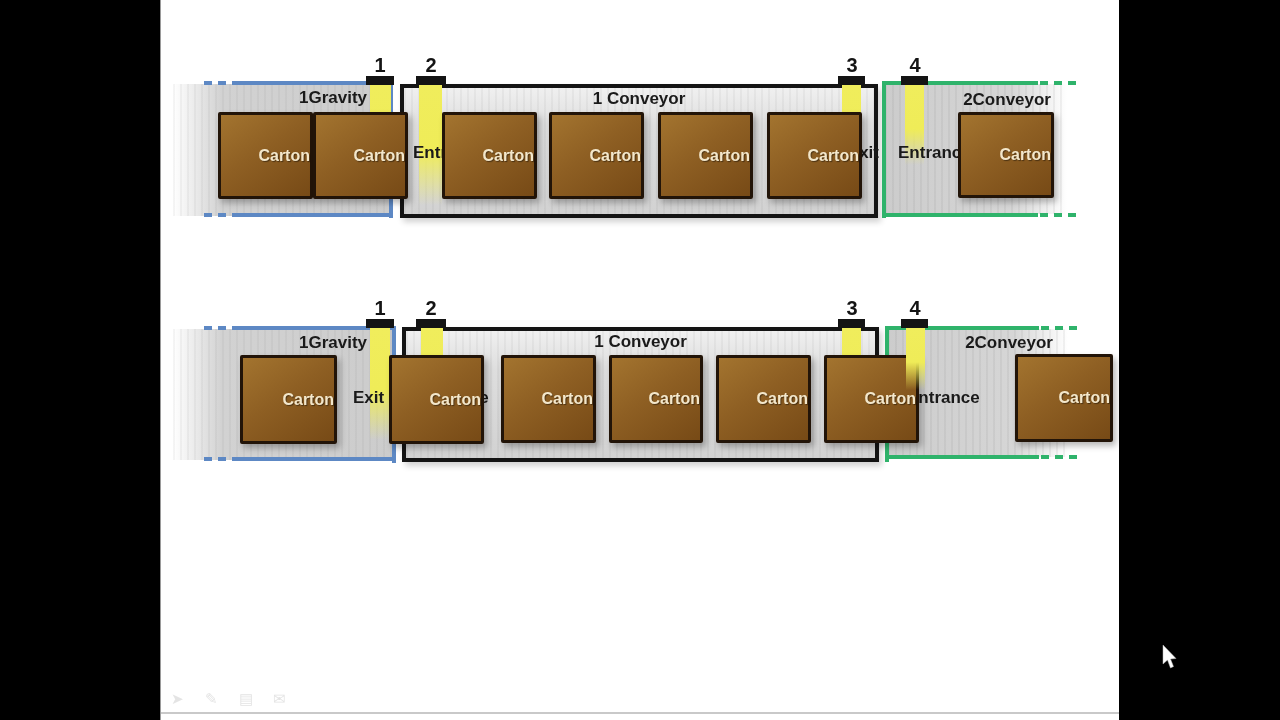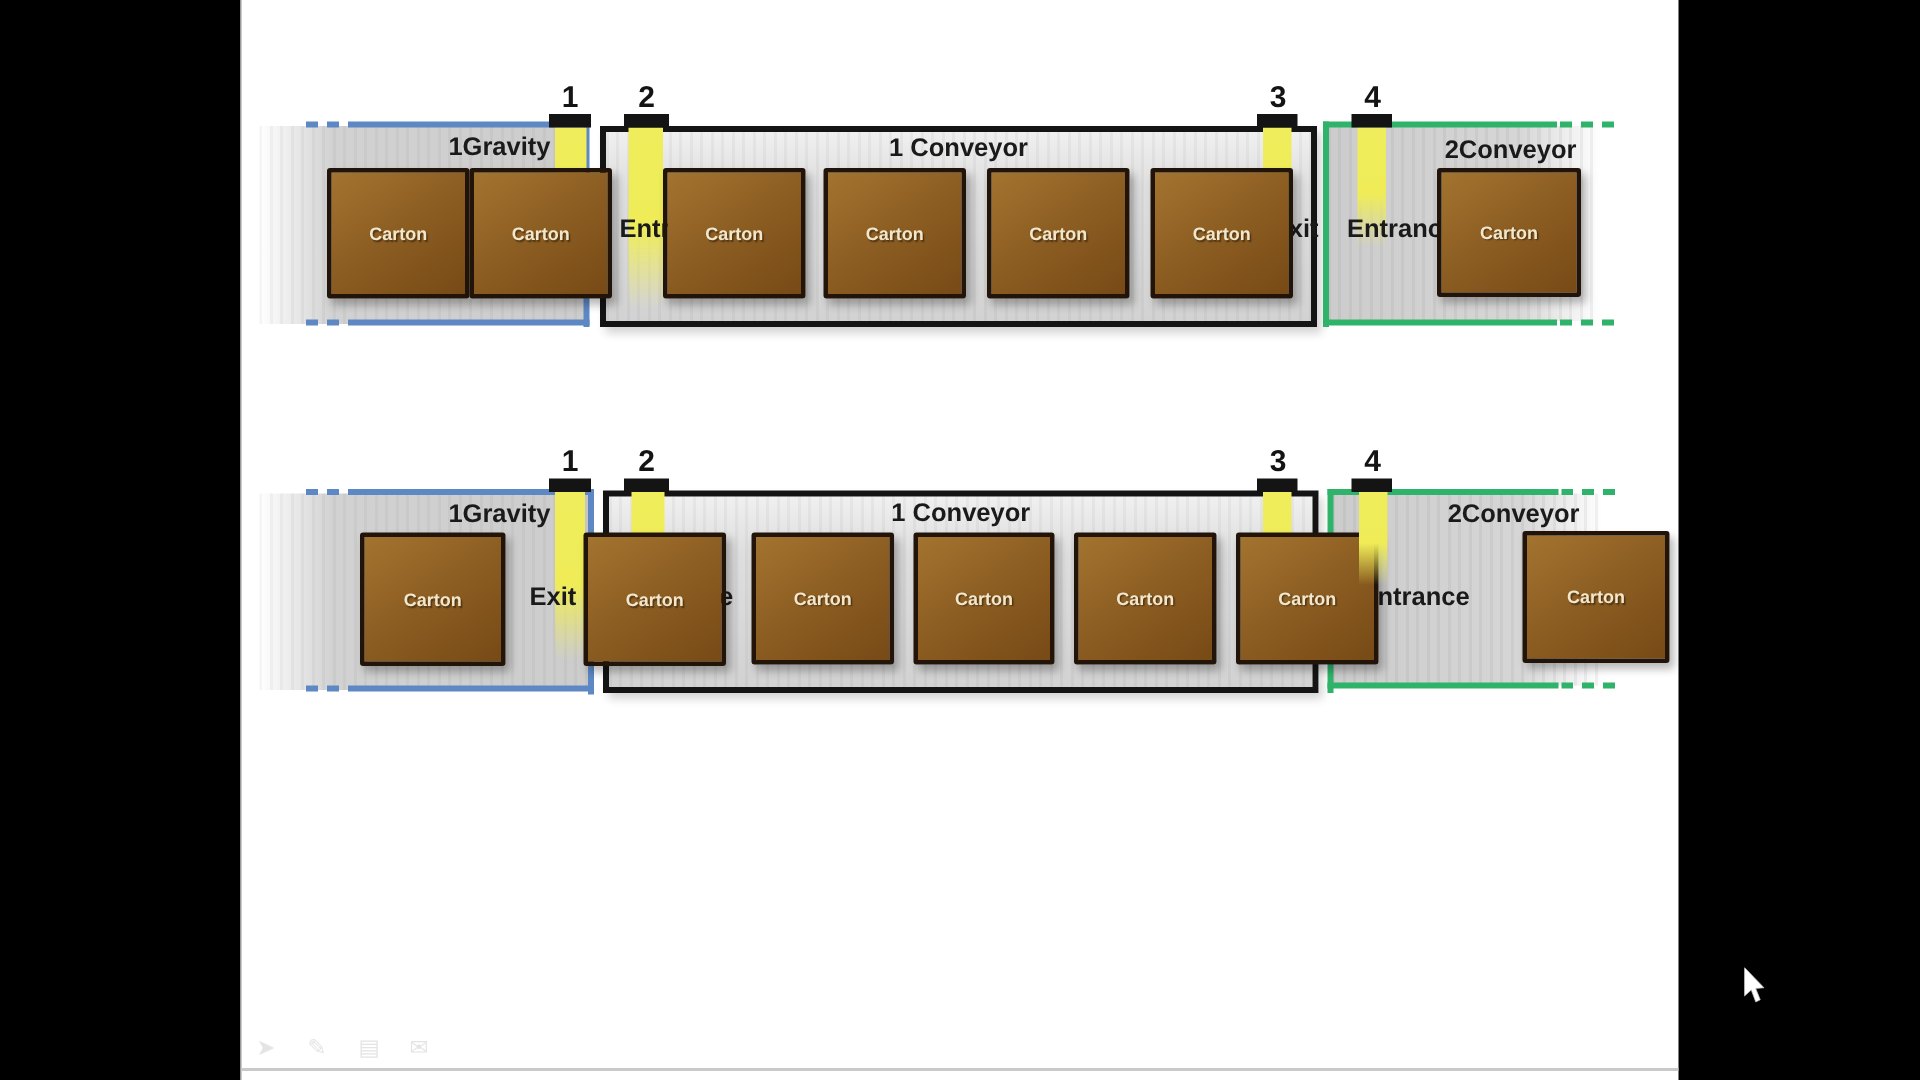--- a/index.html
+++ b/index.html
@@ -30,22 +30,22 @@
   .strip-top{z-index:40;}
   .tab{z-index:50;background:#141414;}
   .num{z-index:50;font-size:20px;font-weight:bold;color:#141414;text-align:center;line-height:22px;}
   
   .rlabel{z-index:20;font-size:17px;font-weight:bold;color:#1a1a1a;white-space:nowrap;line-height:20px;}
   .etext{z-index:20;font-size:17px;font-weight:bold;color:#1a1a1a;white-space:nowrap;line-height:20px;}
   
   .carton{z-index:30;border:3px solid #221408;border-radius:2px;
       background:linear-gradient(145deg,#a3742f 0%,#8e5f23 45%,#774a16 100%);
       box-shadow:3px 4px 6px rgba(0,0,0,0.28);
-      display:flex;align-items:center;justify-content:center;
-      color:#f3e7cb;font-size:12px;font-weight:bold;text-shadow:1px 1px 1px rgba(0,0,0,0.45);}
+      display:flex;align-items:center;justify-content:flex-end;
+      color:#f3e7cb;font-size:16px;font-weight:bold;text-shadow:1px 1px 1px rgba(0,0,0,0.45);}
   
   .tool{z-index:6;font-size:15px;color:#e4e4e4;line-height:16px;}
   .baseline{z-index:6;background:#c9c9c9;}
   
   #cursor{z-index:90;}
 </style>
 </head>
 <body>
 
 <div id="stage">

